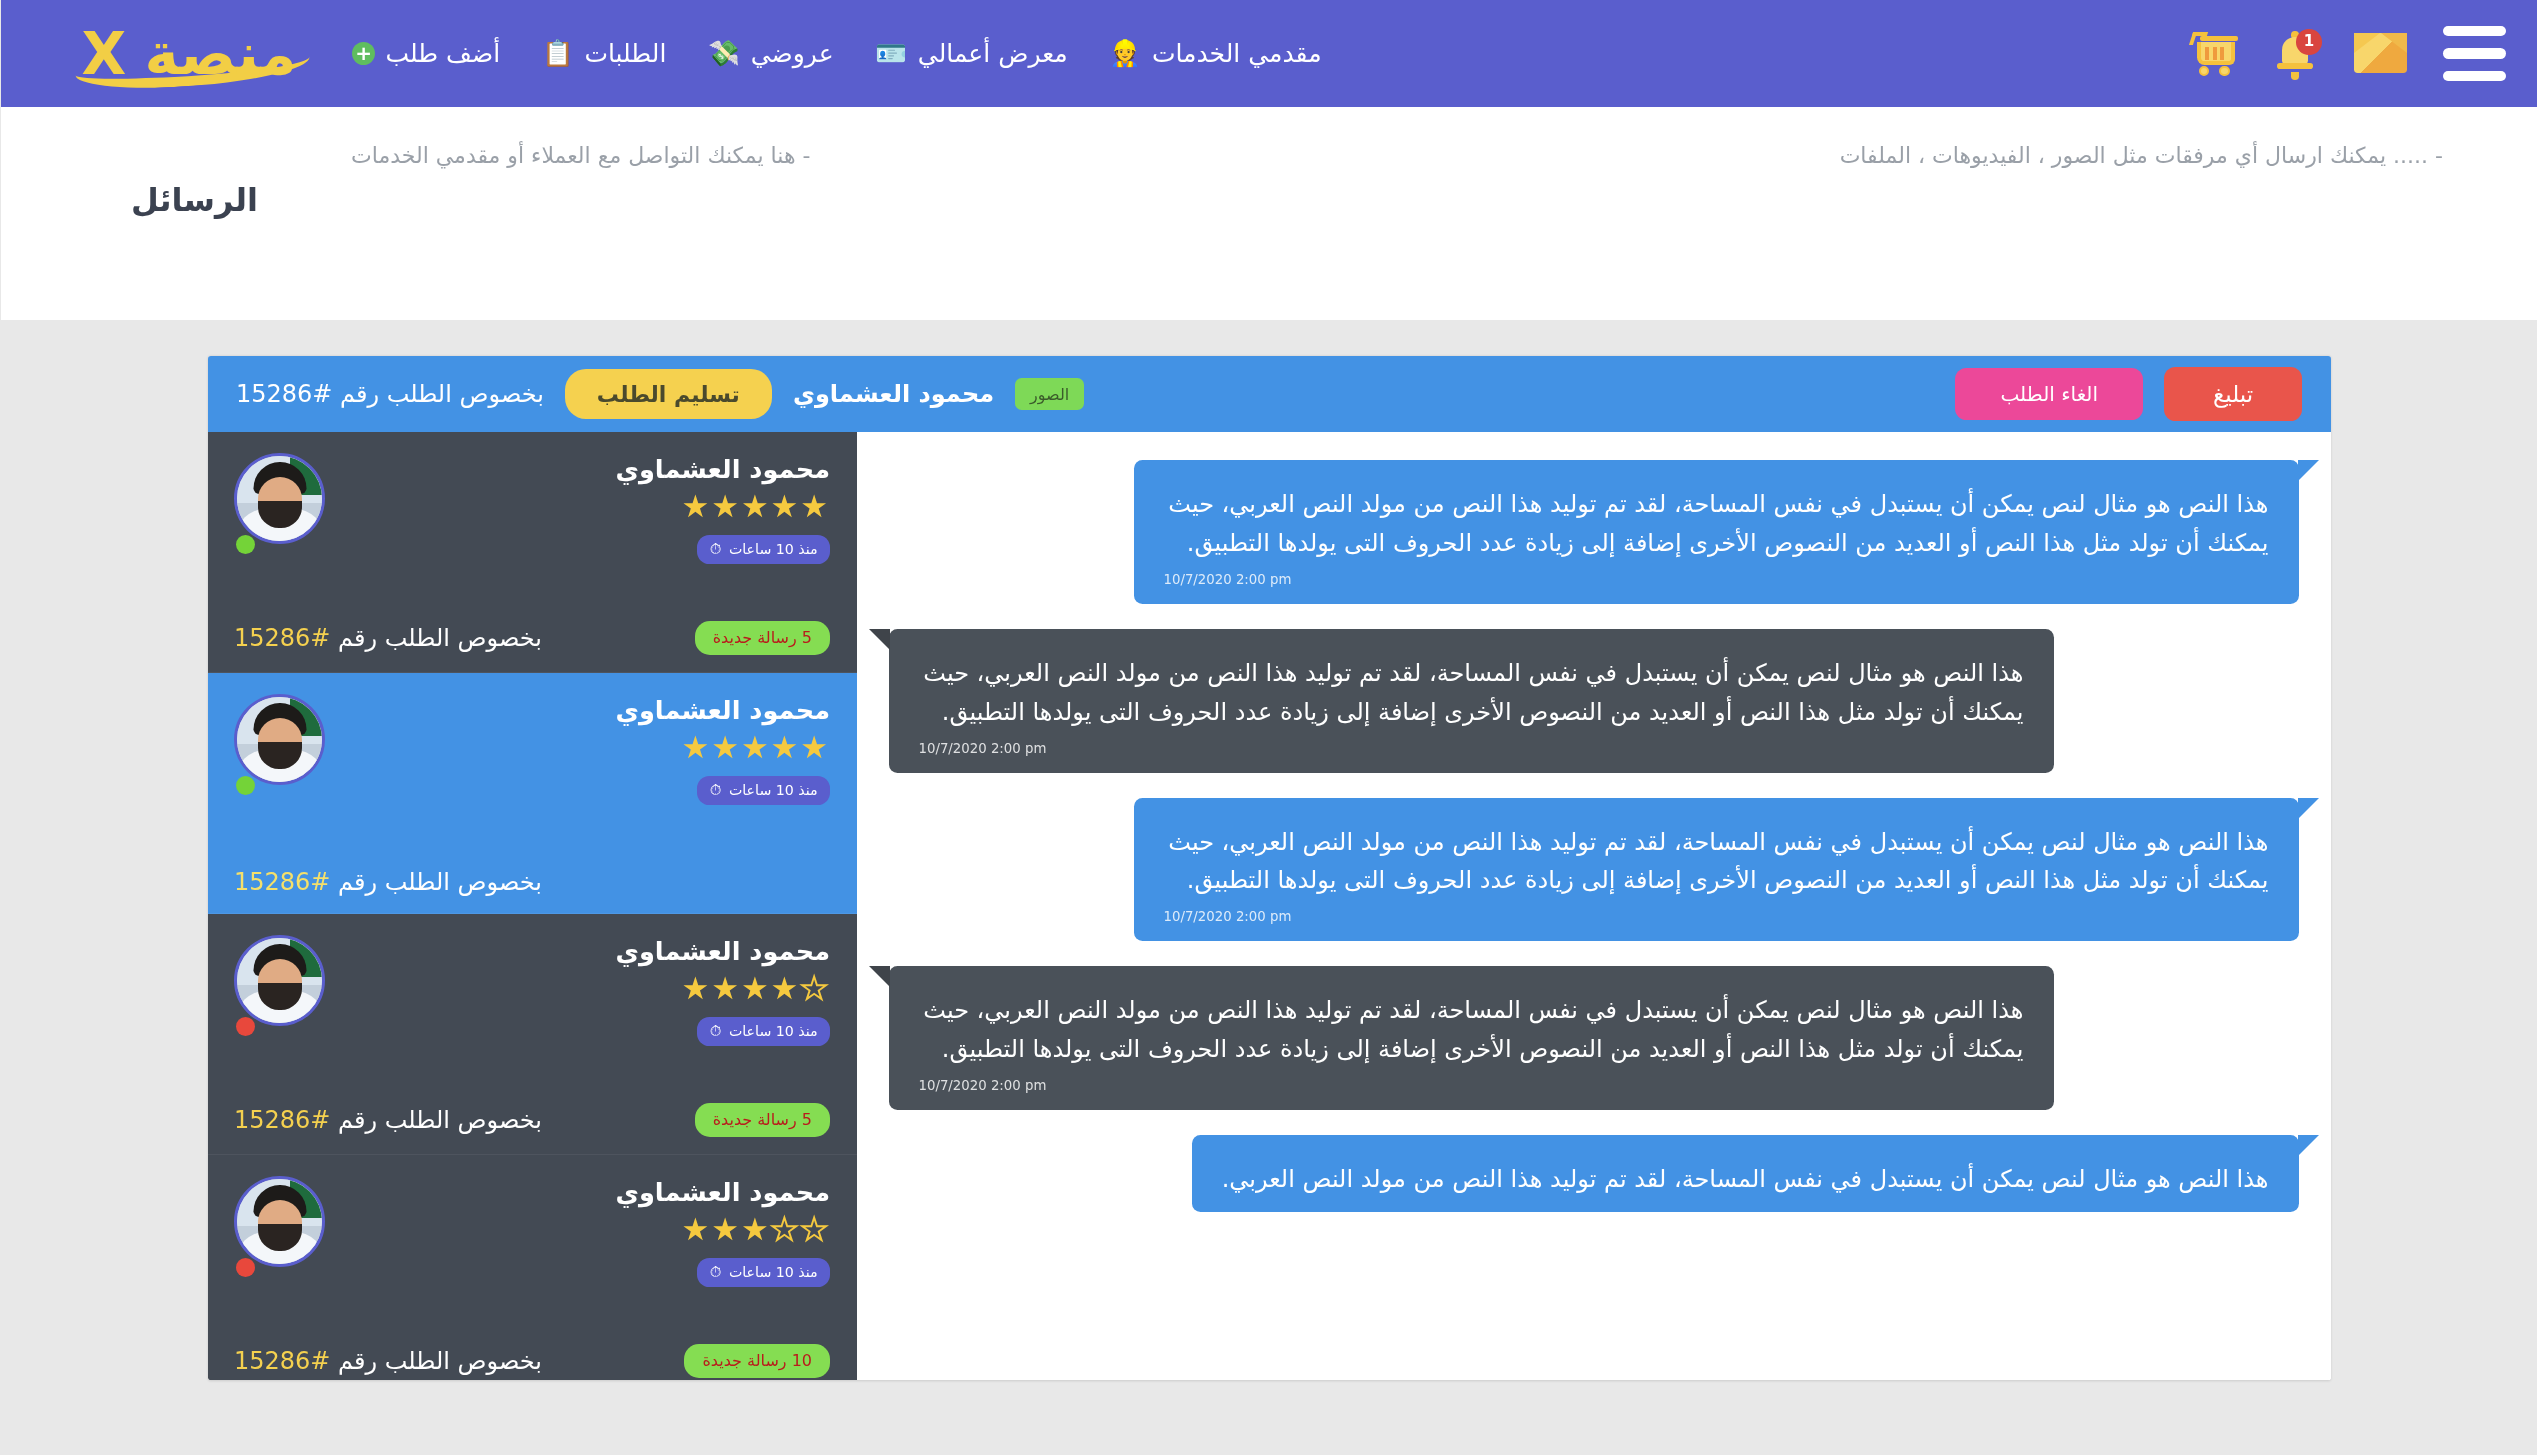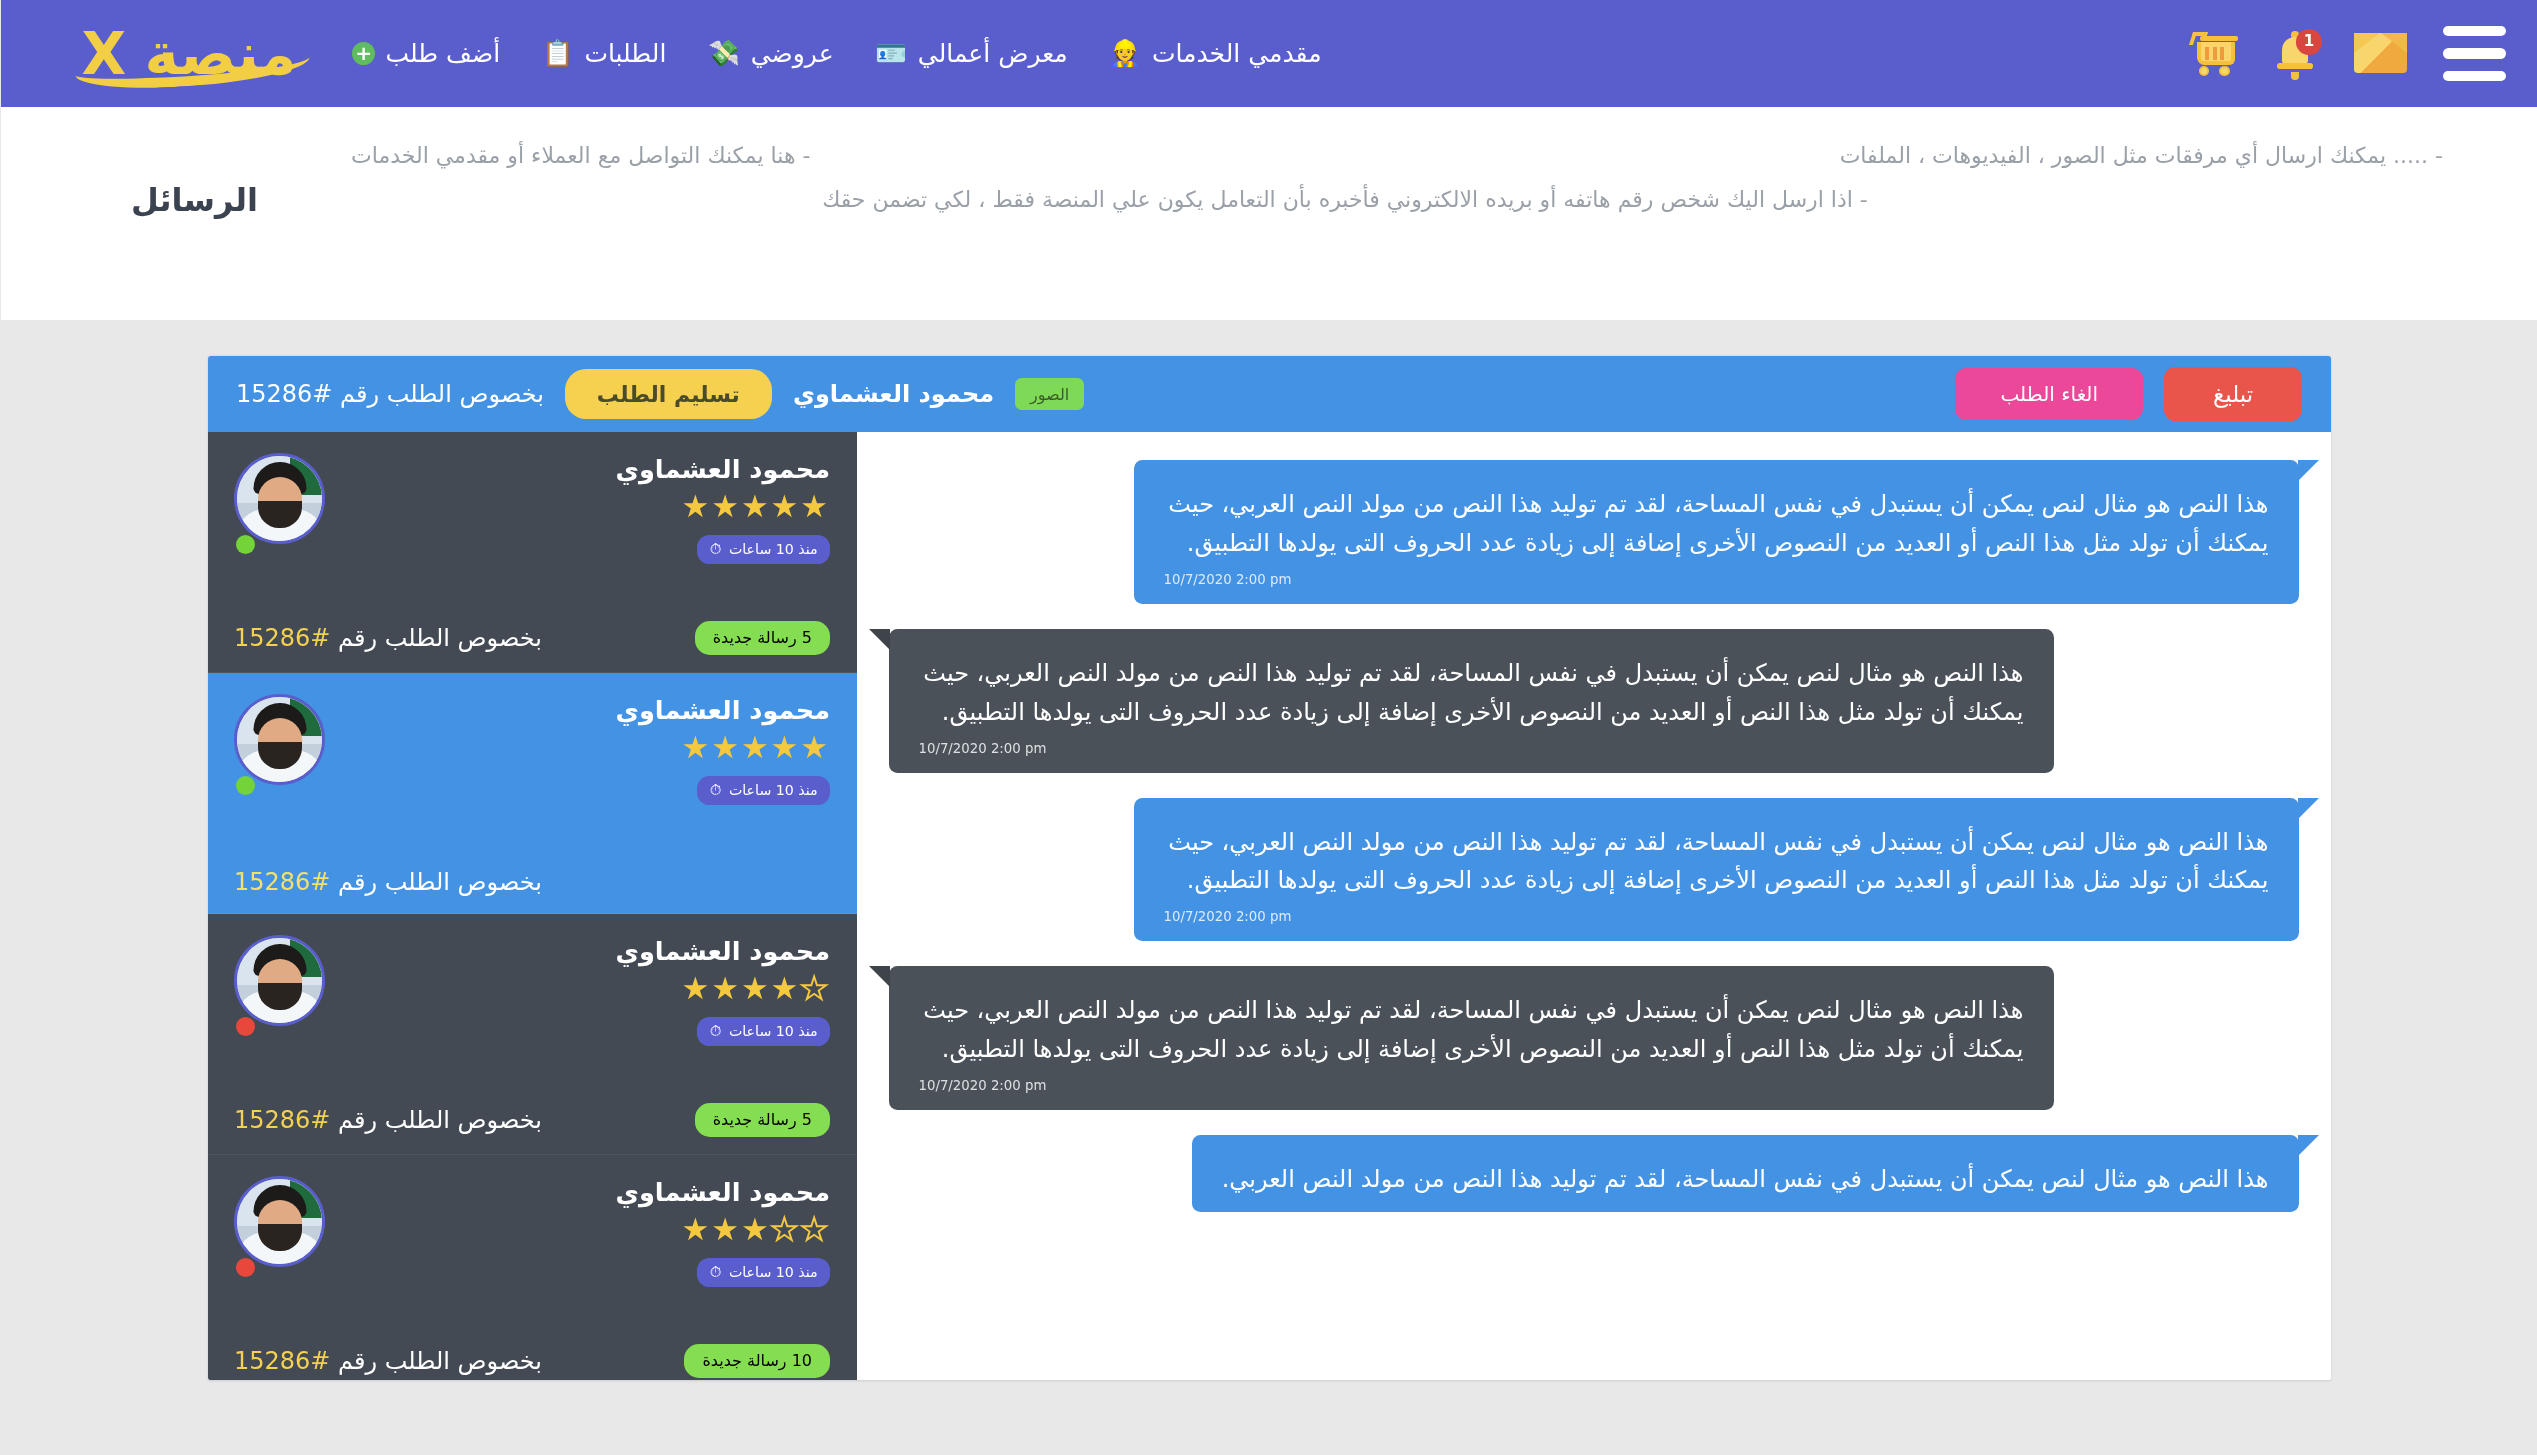--- a/index.html
+++ b/index.html
@@ -295,21 +295,21 @@
   }
   .time-chip .clock-ico { font-size: 15px; }
   .conv-bottom {
     position: absolute; left: 26.5px; right: 26.5px; bottom: 17px;
     display: flex; flex-direction: row-reverse; align-items: center; justify-content: space-between;
   }
   .conv-order { color: #fff; font-size: 24px; white-space: nowrap; }
   .conv-order .num { color: #f5d14f; }
   .conv.active .conv-order .num { color: #f5e06a; }
   .pill-new {
-    background: #85dd52; color: #000000;
+    background: #85dd52; color: #b91c1c;
     font-size: 16px; border-radius: 15px;
     padding: 7.6px 18px; white-space: nowrap;
   }
 
   
   .msgs {
     flex: 1 1 auto;
     background: #ffffff;
     position: relative;
     padding: 28.4px 32px 0 32px;
@@ -446,25 +446,20 @@
     <div class="info-row">
       <div class="info-col right">
         <div class="info-line">- هنا يمكنك التواصل مع العملاء أو مقدمي الخدمات</div>
       </div>
       <div class="info-col left">
         <div class="info-line">- ..... يمكنك ارسال أي مرفقات مثل الصور ، الفيديوهات ، الملفات</div>
       </div>
     </div>
 
 
-    <div class="info-row single">
-      <div class="info-wide">
-        <div class="info-line">- اذا ارسل اليك شخص رقم هاتفه أو بريده الالكتروني فأخبره بأن التعامل يكون علي المنصة فقط ، لكي تضمن حقك</div>
-      </div>
-    </div>
   </div>
 </div>
 
 <div class="page">
   <div class="chat-shell">
 
     <div class="chat-head">
       <div class="order-label">بخصوص الطلب رقم #15286</div>
       <button class="btn btn-deliver">تسليم الطلب</button>
       <div class="name-head">محمود العشماوي</div>

